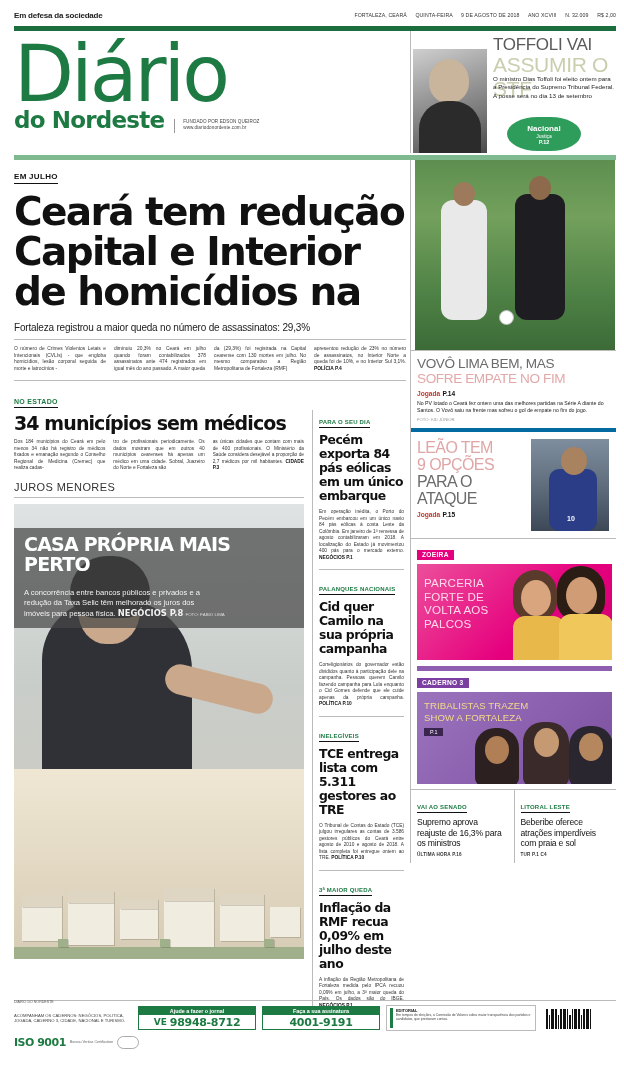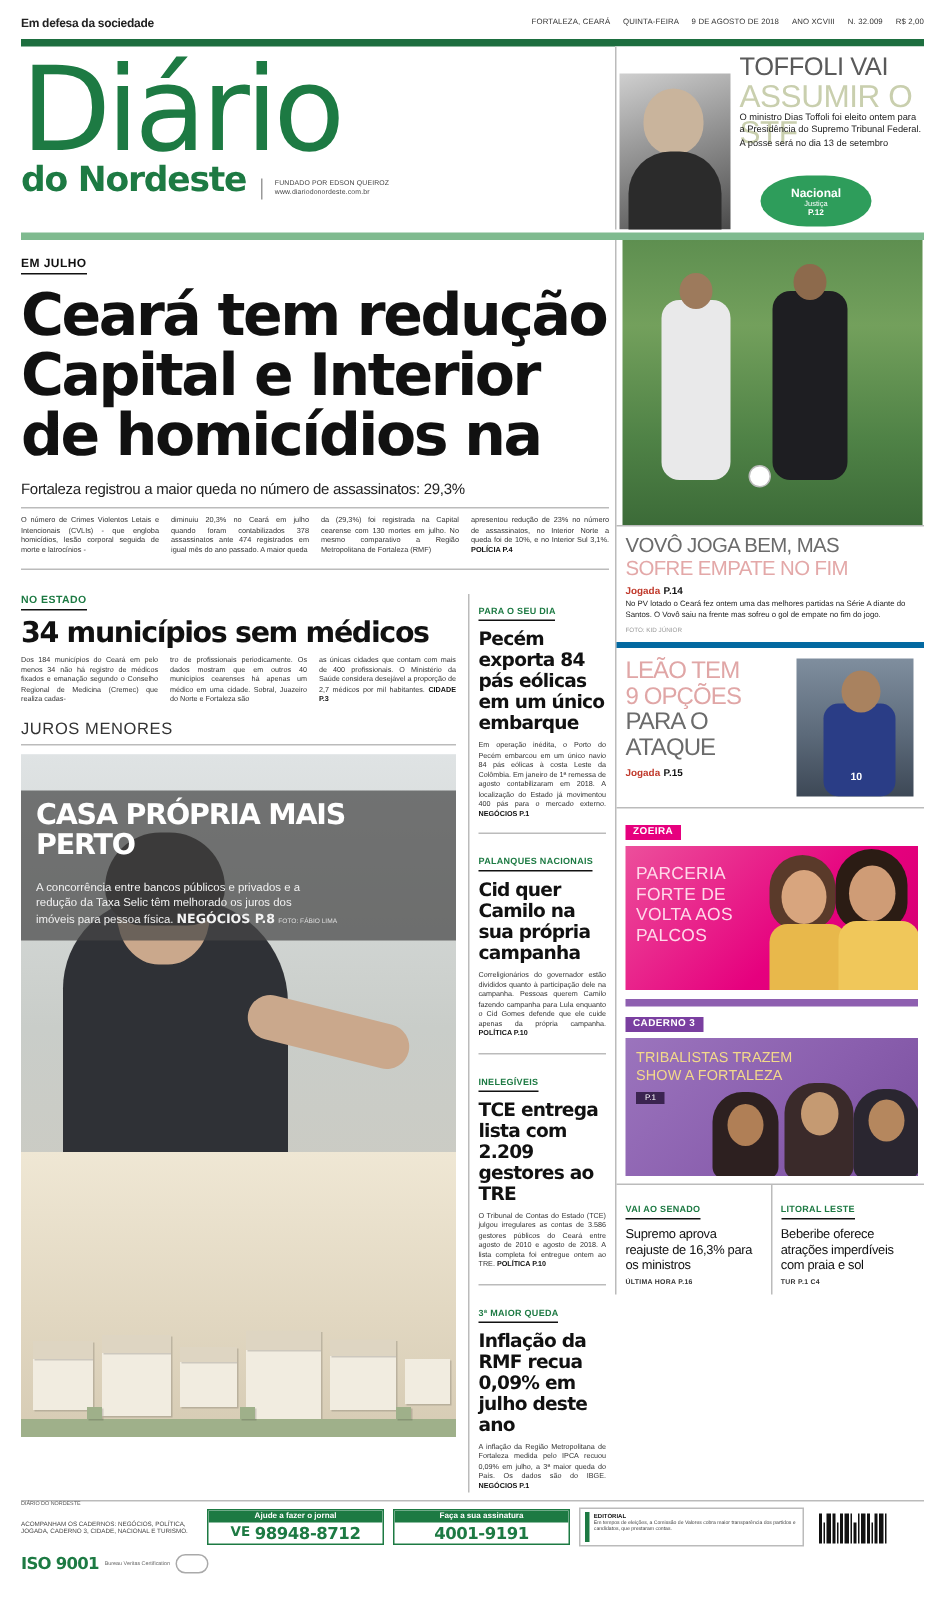--- a/index.html
+++ b/index.html
@@ -158,21 +158,21 @@
   .photo-title {
     font-family:"DejaVu Sans", sans-serif; font-weight:900;
     font-size:19px; line-height:20px; letter-spacing:-0.8px; color:#fff;
   }
   .photo-caption { font-size:7.6px; line-height:10px; margin-top:14px; color:#f2f2f2; }
   .photo-caption b { font-family:"DejaVu Sans",sans-serif; font-weight:900; font-size:8.4px; }
   .photo-credit { font-size:4.4px; color:#ddd; }
 
   
   .midcol {
-    position:absolute; left:312px; top:396px; width:92px;
+    position:absolute; left:312px; top:410px; width:92px;
     border-left:1px solid #bbb; padding-left:6px;
   }
   .mid-kicker {
     font-size:6px; font-weight:700; color:#1d7a43; letter-spacing:0.2px;
     border-bottom:1.2px solid #111; display:inline-block; padding-bottom:2px;
   }
   .mid-head {
     font-family:"DejaVu Sans", sans-serif; font-weight:900;
     font-size:12.4px; line-height:14px; color:#111; letter-spacing:-0.5px; margin-top:5px;
   }
@@ -405,41 +405,41 @@
     </div>
     <div class="mid-sep"></div>
     <div>
       <div class="mid-kicker">PALANQUES NACIONAIS</div>
       <div class="mid-head">Cid quer Camilo na sua própria campanha</div>
       <div class="mid-body"><span>Correligionários do governador estão divididos quanto à participação dele na campanha. Pessoas querem Camilo fazendo campanha para Lula enquanto o Cid Gomes defende que ele cuide apenas da própria campanha.</span> <span class="ref">POLÍTICA P.10</span></div>
     </div>
     <div class="mid-sep"></div>
     <div>
       <div class="mid-kicker">INELEGÍVEIS</div>
-      <div class="mid-head">TCE entrega lista com 2.209 gestores ao TRE</div>
+      <div class="mid-head">TCE entrega lista com 5.311 gestores ao TRE</div>
       <div class="mid-body"><span>O Tribunal de Contas do Estado (TCE) julgou irregulares as contas de 3.586 gestores públicos do Ceará entre agosto de 2010 e agosto de 2018. A lista completa foi entregue ontem ao TRE.</span> <span class="ref">POLÍTICA P.10</span></div>
     </div>
     <div class="mid-sep"></div>
     <div>
       <div class="mid-kicker">3ª MAIOR QUEDA</div>
       <div class="mid-head">Inflação da RMF recua 0,09% em julho deste ano</div>
       <div class="mid-body"><span>A inflação da Região Metropolitana de Fortaleza medida pelo IPCA recuou 0,09% em julho, a 3ª maior queda do País. Os dados são do IBGE.</span> <span class="ref">NEGÓCIOS P.1</span></div>
     </div>
   </div>
 
   <div class="rightcol">
 
     <div class="sport-photo">
       <div class="sp-p1"></div>
       <div class="sp-p2"></div>
       <div class="sp-ball"></div>
     </div>
 
     <div class="r-sec">
-      <div class="r-title-gray">VOVÔ JOGA BEM, MAS</div>
+      <div class="r-title-gray">VOVÔ LIMA BEM, MAS</div>
       <div class="r-title-pink">SOFRE EMPATE NO FIM</div>
       <div class="r-ref"><span style="color:#c0392b">Jogada</span> <span>P.14</span></div>
       <div class="r-body">No PV lotado o Ceará fez ontem uma das melhores partidas na Série A diante do Santos. O Vovô saiu na frente mas sofreu o gol de empate no fim do jogo.</div>
       <div class="r-credit">FOTO: KID JÚNIOR</div>
     </div>
 
     <div class="leao">
       <div class="leao-txt">
         <div class="leao-l1">LEÃO TEM</div>
         <div class="leao-l1">9 OPÇÕES</div>

